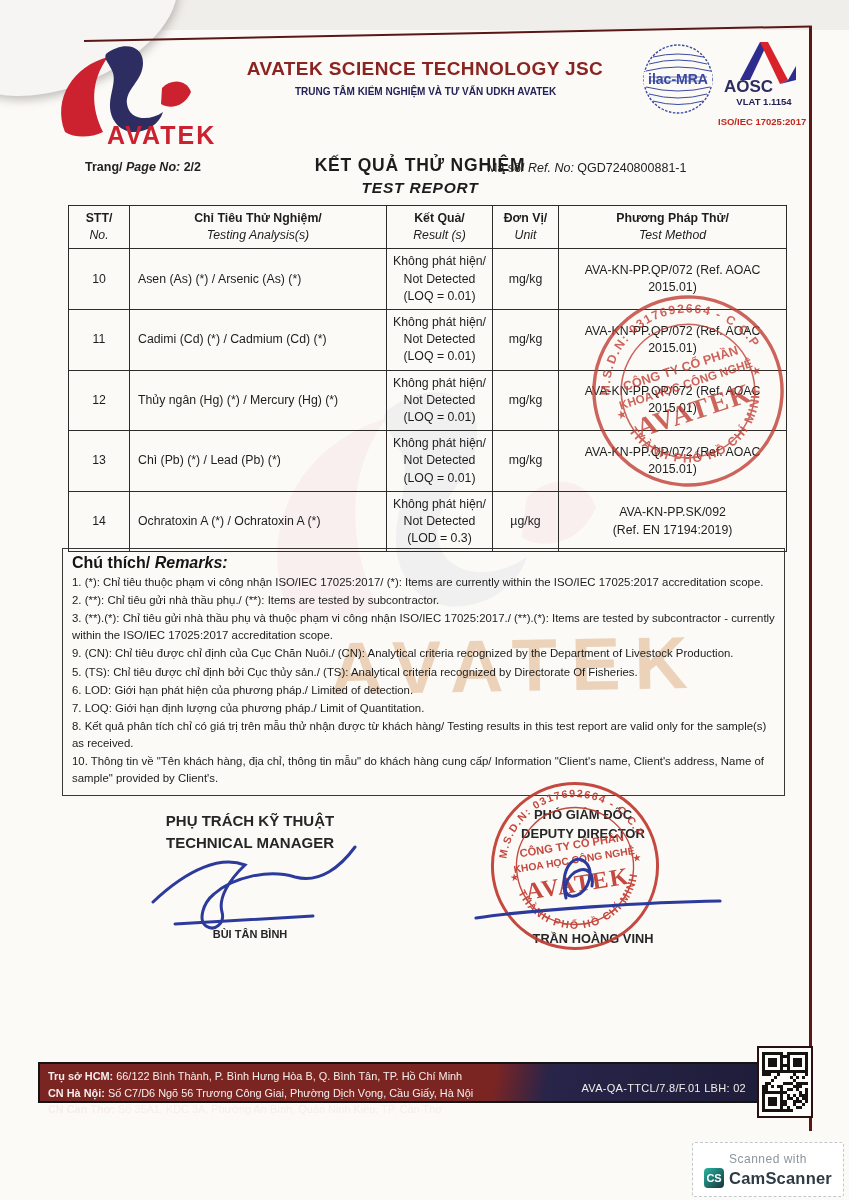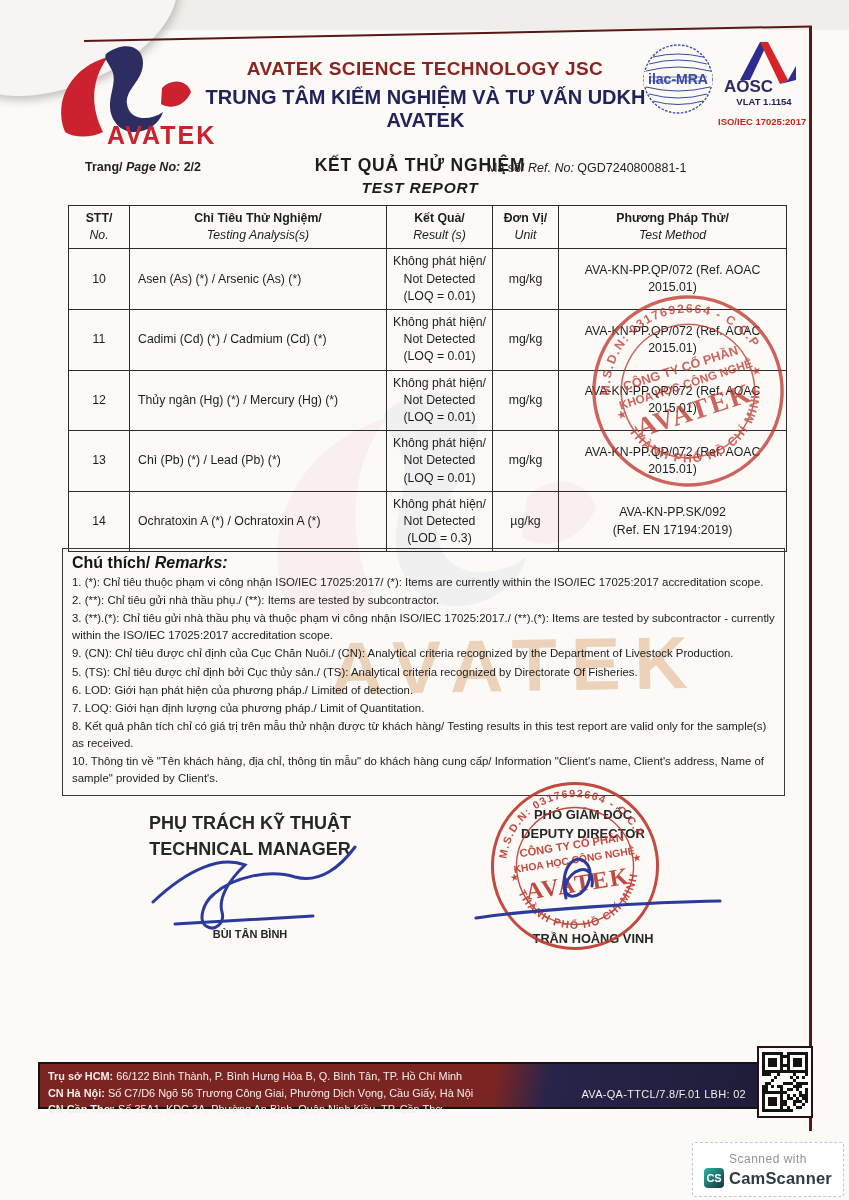--- a/index.html
+++ b/index.html
@@ -12,21 +12,21 @@
   .border-top{position:absolute;left:84px;top:40px;width:728px;height:2px;background:#5a1716;transform:rotate(-1.15deg);transform-origin:left center;}
   .border-right{position:absolute;left:809px;top:26px;width:2.5px;height:1105px;background:#5c1614;}
 
   
   .wm-logo{position:absolute;left:250px;top:300px;width:420px;height:420px;opacity:.13;z-index:1;}
   .wm-text{position:absolute;left:330px;top:622px;width:490px;z-index:1;font-size:74px;font-weight:bold;letter-spacing:14px;color:#dfab7c;opacity:.5;transform:rotate(-1deg);font-family:"Liberation Sans",sans-serif;}
 
   
   .logo{position:absolute;left:50px;top:40px;width:170px;height:110px;z-index:2;}
   .company-name{position:absolute;left:205px;top:58px;width:440px;text-align:center;font-size:19px;font-weight:bold;color:#8b2421;letter-spacing:.4px;z-index:2;}
-  .center-name{position:absolute;left:198px;top:86px;width:455px;text-align:center;font-size:20px;font-weight:bold;color:#232258;z-index:2;}
+  .center-name{position:absolute;left:198px;top:86px;width:455px;text-align:center;font-size:10px;font-weight:bold;color:#232258;z-index:2;}
   .ilac{position:absolute;left:641px;top:42px;width:74px;height:74px;z-index:2;}
   .aosc{position:absolute;left:716px;top:36px;width:96px;text-align:center;z-index:2;}
   .aosc .vlat{font-size:9.5px;font-weight:bold;color:#232258;margin-top:-2px;}
   .aosc .iso{font-size:9.5px;font-weight:bold;color:#c0281e;margin-top:9px;text-align:left;padding-left:2px;}
 
   
   .page-no{position:absolute;left:85px;top:160px;font-size:12.5px;color:#222;z-index:2;font-weight:bold;}
   .doc-title-vi{position:absolute;left:255px;top:155px;width:330px;text-align:center;font-size:17.5px;font-weight:bold;color:#1c1c1c;letter-spacing:.8px;z-index:2;}
   .doc-title-en{position:absolute;left:255px;top:179px;width:330px;text-align:center;font-size:15.5px;font-weight:bold;font-style:italic;color:#1c1c1c;letter-spacing:.8px;z-index:2;}
   .ref-no{position:absolute;left:487px;top:161px;font-size:12.5px;color:#222;z-index:2;}
@@ -44,34 +44,34 @@
   .c-analysis{align-items:flex-start;text-align:left;padding-left:8px;}
 
   
   .remarks{position:absolute;left:62px;top:548px;width:723px;border:1px solid #3a3836;z-index:2;padding:5px 9px 7px 9px;box-sizing:border-box;background:transparent;}
   .remarks-title{font-size:16px;color:#151515;margin-bottom:2px;}
   .remarks-title .b{font-weight:bold;}
   .remarks-title .bi{font-weight:bold;font-style:italic;}
   .remark-item{font-size:11.4px;color:#1c1c1c;line-height:1.5;margin-bottom:1px;}
 
   
-  .sig-title-left{position:absolute;left:145px;top:810px;width:210px;text-align:center;font-size:18px;font-weight:bold;color:#262626;line-height:1.45;z-index:2;}
+  .sig-title-left{position:absolute;left:145px;top:810px;width:210px;text-align:center;font-size:15px;font-weight:bold;color:#262626;line-height:1.45;z-index:2;}
   .sig-title-right{position:absolute;left:478px;top:806px;width:210px;text-align:center;font-size:13px;font-weight:bold;color:#262626;line-height:1.45;z-index:2;}
   .sig-left-svg{position:absolute;left:145px;top:840px;width:220px;height:92px;z-index:3;}
   .sig-right-svg{position:absolute;left:468px;top:846px;width:265px;height:82px;z-index:4;}
   .sig-name-left{position:absolute;left:145px;top:928px;width:210px;text-align:center;font-size:11px;font-weight:bold;color:#262626;z-index:2;}
   .sig-name-right{position:absolute;left:488px;top:931px;width:210px;text-align:center;font-size:12.8px;font-weight:bold;color:#262626;z-index:2;}
 
   
   .stamp{z-index:3;}
   .stamp-table{position:absolute;left:590px;top:293px;width:196px;height:196px;transform:rotate(-18deg);opacity:.78;}
   .stamp-sign{position:absolute;left:489px;top:780px;width:172px;height:172px;transform:rotate(-9deg);opacity:.92;}
 
   
-  .footer-bar{position:absolute;left:38px;top:1062px;width:772px;height:47px;z-index:2;border:2px solid #141414;box-sizing:border-box;background:linear-gradient(100deg,#7b2523 0%,#7b2523 59%,#28244a 66%,#1c1b35 100%);}
+  .footer-bar{position:absolute;left:38px;top:1062px;width:772px;height:41px;z-index:2;border:2px solid #141414;box-sizing:border-box;background:linear-gradient(100deg,#7b2523 0%,#7b2523 59%,#28244a 66%,#1c1b35 100%);}
   .footer-addrs{position:absolute;left:8px;top:4px;width:560px;}
   .footer-addr{font-size:10.9px;color:#f5eeea;line-height:1.52;white-space:nowrap;}
   .footer-addr .lbl{font-weight:bold;}
   .footer-code{position:absolute;right:62px;bottom:7px;font-size:11px;color:#f2eeea;letter-spacing:.3px;}
   .qr-box{position:absolute;left:757px;top:1046px;width:56px;height:72px;background:#fdfdfb;border:2px solid #2a1010;z-index:3;display:flex;align-items:center;justify-content:center;box-sizing:border-box;}
   .qr-grid{width:46px;height:60px;display:grid;grid-template-columns:repeat(15,1fr);grid-template-rows:repeat(20,1fr);}
   .qr-grid div{background:transparent;}
   .qr-grid div.on{background:#151310;}
 
   

